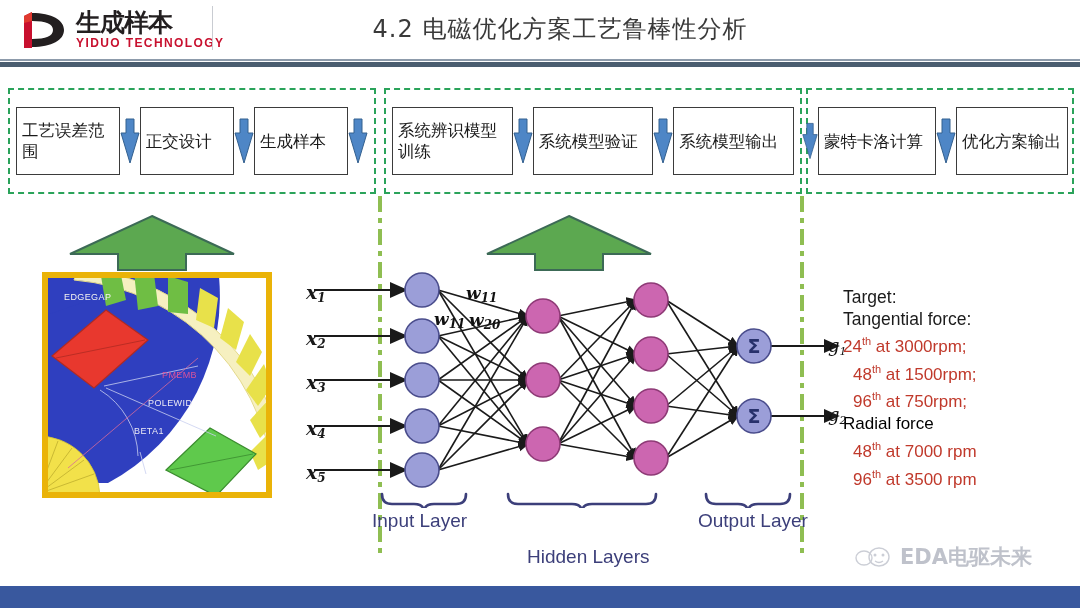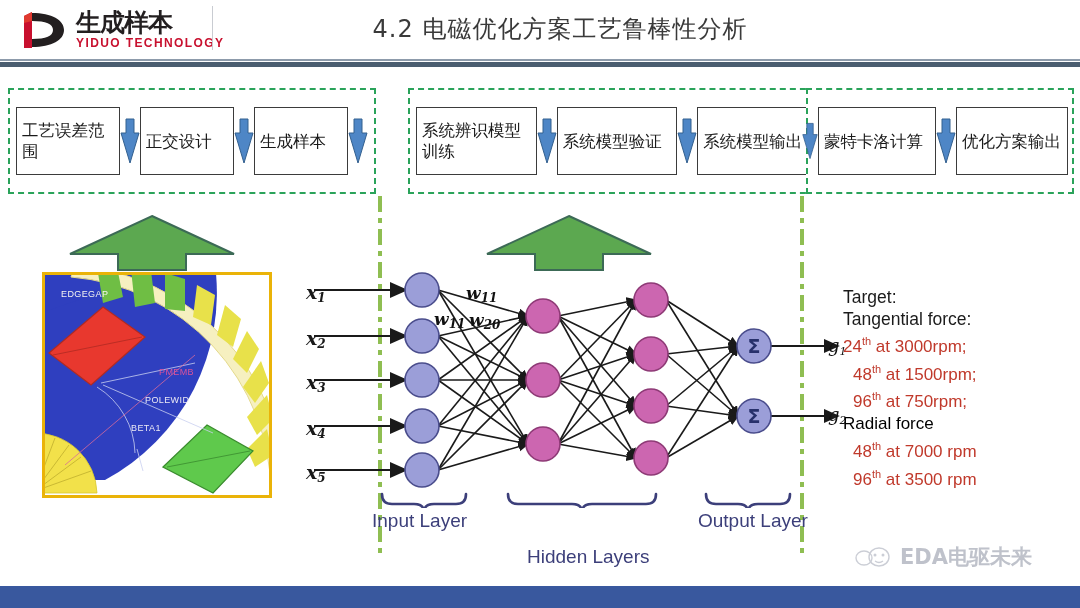--- a/index.html
+++ b/index.html
@@ -92,21 +92,21 @@
       #8fbe52 0px, #8fbe52 16px,
       transparent 16px, transparent 22px,
       #8fbe52 22px, #8fbe52 27px,
       transparent 27px, transparent 33px);
     background-size:4px 33px;
   }
 
   
   #motor {
     position:absolute; left:42px; top:272px; width:230px; height:226px;
-    border:3px solid #eab308; background:#e5e5e5; overflow:hidden;
+    border:6px solid #eab308; background:#e5e5e5; overflow:hidden;
   }
   .motor-label {
     position:absolute; font-family:"Liberation Sans", sans-serif;
     font-size:9px; letter-spacing:0.4px; white-space:nowrap;
   }
   .nn-label {
     position:absolute; font-family:"DejaVu Serif", serif;
     font-style:italic; font-weight:bold; font-size:19px; color:#1a1a1a;
   }
   .nn-sub { font-size:12px; vertical-align:-3px; font-style:italic; }
@@ -207,21 +207,21 @@
           <span>生成样本</span>
         </div>
       <div class="flow-arrow">
         <svg width="20" height="52" viewBox="0 0 20 52">
             <path d="M6 4 L14 4 L14 18 L19 18 L10 48 L1 18 L6 18 Z" fill="#4e86c6" stroke="#33608f" stroke-width="1"></path>
           </svg>
       </div>
     </div>
   </div>
 
-  <div class="flow-group" style="left:408px; width:418px;">
+  <div class="flow-group" style="left:384px; width:418px;">
     <div class="flow-inner">
       <div class="flow-box" style="width:124px;">
           <span>系统辨识模型训练</span>
         </div>
       <div class="flow-arrow">
         <svg width="20" height="52" viewBox="0 0 20 52">
             <path d="M6 4 L14 4 L14 18 L19 18 L10 48 L1 18 L6 18 Z" fill="#4e86c6" stroke="#33608f" stroke-width="1"></path>
           </svg>
       </div>
       <div class="flow-box" style="width:124px;">

